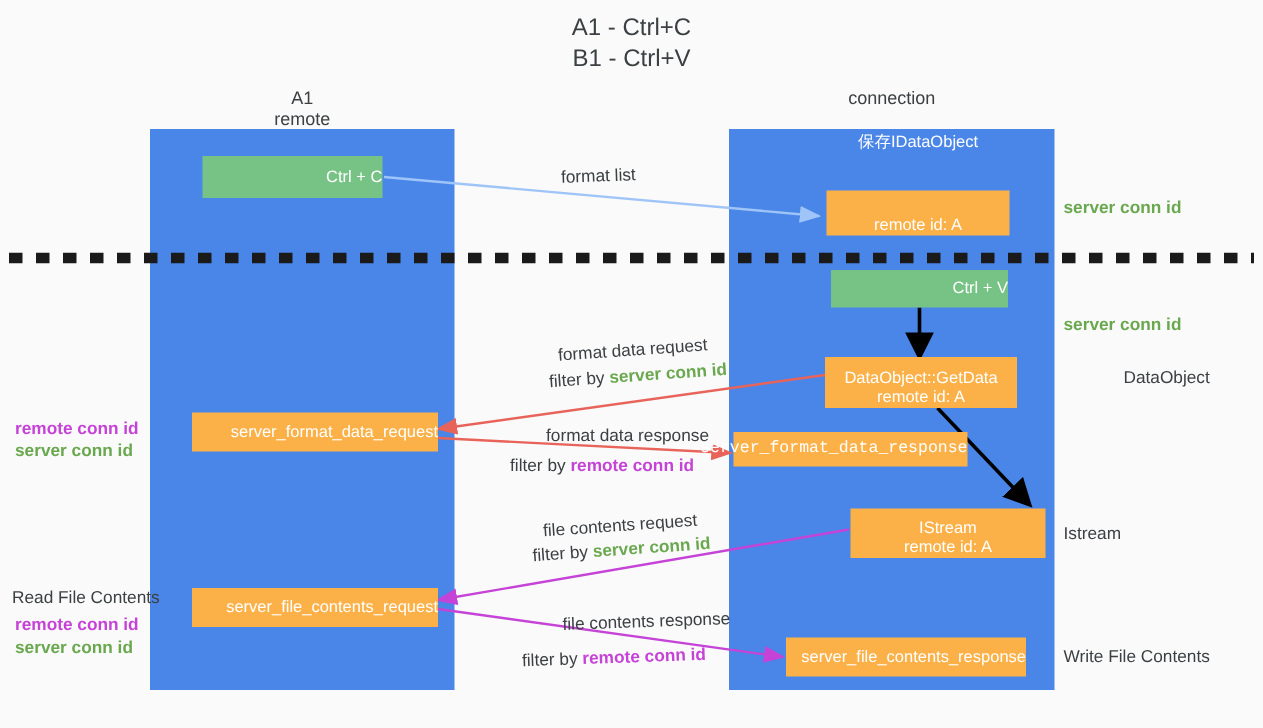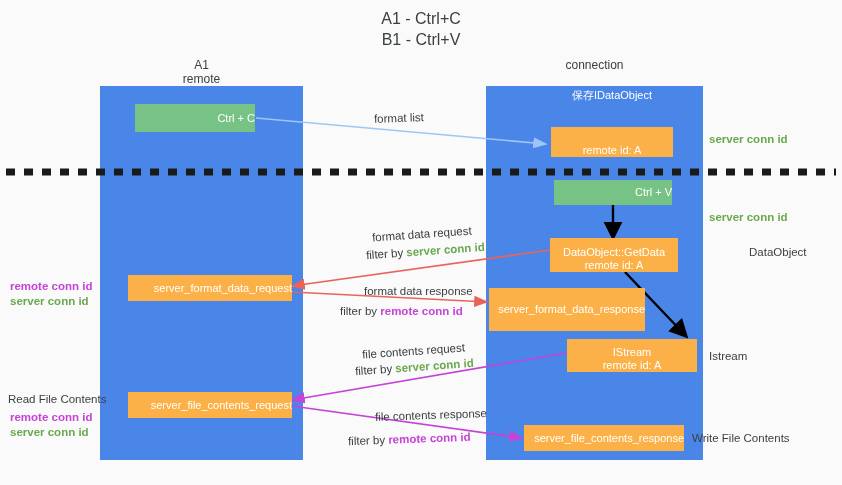--- a/index.html
+++ b/index.html
@@ -134,21 +134,21 @@
   <div class="box orange" style="left:550px;top:238px;width:128px;height:34px;flex-direction:column;">
     <span class="bl">DataObject::GetData</span>
     <span class="bl">remote id: A</span>
   </div>
 
   <div class="box orange" style="left:567px;top:339px;width:130px;height:33px;flex-direction:column;">
     <span class="bl">IStream</span>
     <span class="bl">remote id: A</span>
   </div>
 
-  <div class="box orange" style="left:489px;top:288px;width:156px;height:43px;">
+  <div class="box orange" style="left:489px;top:288px;width:156px;height:23px;font-family:Liberation Mono, monospace;">
     <span>server_format_data_response</span>
   </div>
 
   <div class="box orange" style="left:524px;top:425px;width:160px;height:26px;">
     <span>server_file_contents_response</span>
   </div>
 
   <div class="lbl dark" style="left:374px;top:111px;transform:rotate(-2deg);">format list</div>
 
   <div class="lbl dark" style="left:372px;top:227px;transform:rotate(-4deg);">format data request</div>
@@ -175,15 +175,15 @@
   <div class="lbl green" style="left:10px;top:294px;">server conn id</div>
 
   <div class="lbl dark" style="left:8px;top:392px;">Read File Contents</div>
   <div class="lbl magenta" style="left:10px;top:410px;">remote conn id</div>
   <div class="lbl green" style="left:10px;top:425px;">server conn id</div>
 
   <div class="ann" style="left:709px;top:132px;color:#6aa84f;font-weight:bold;">server conn id</div>
   <div class="ann" style="left:709px;top:210px;color:#6aa84f;font-weight:bold;">server conn id</div>
   <div class="ann" style="left:709px;top:245px;margin-left:40px;">DataObject</div>
   <div class="ann" style="left:709px;top:349px;">Istream</div>
-  <div class="ann" style="left:692px;top:431px;">Write File Contents</div>
+  <div class="ann" style="left:709px;top:431px;">Write File Contents</div>
 
 </div>
 
 </body></html>

